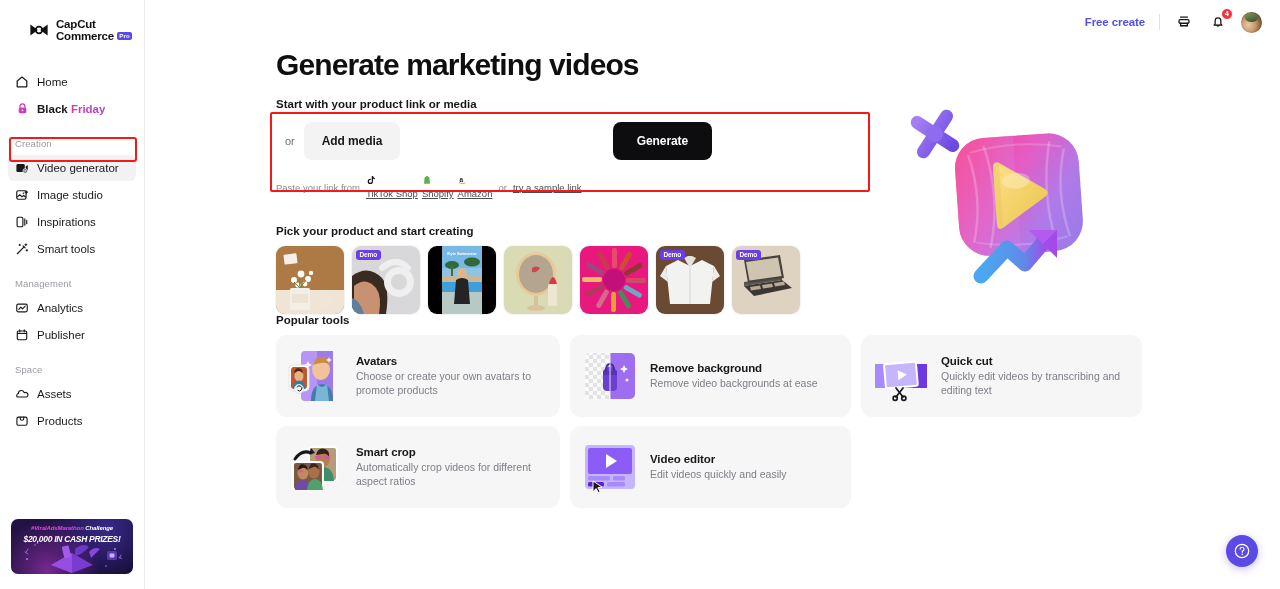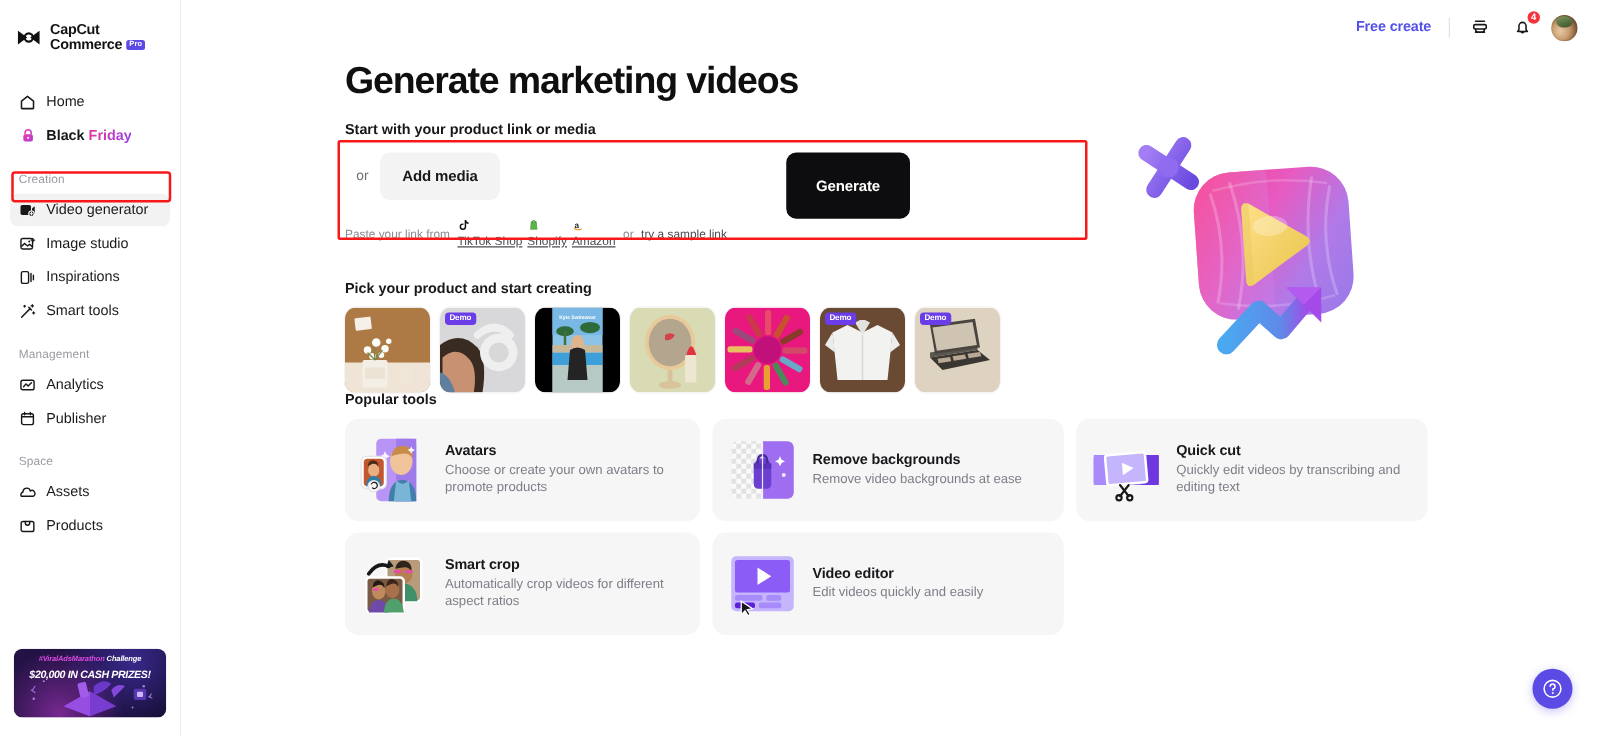--- a/index.html
+++ b/index.html
@@ -13,21 +13,21 @@
   .app { display: flex; width: 1280px; height: 589px; position: relative; }
 
   
   .sidebar {
     width: 145px; height: 589px; flex: 0 0 145px;
     background: #ffffff;
     border-right: 1px solid #ececee;
     position: relative;
     padding-top: 14px;
   }
-  .brand { display: flex; align-items: center; gap: 6px; padding: 4px 0 0 12px; }
+  .brand { display: flex; align-items: center; gap: 6px; padding: 4px 0 0 28px; }
   .brand-logo { width: 22px; height: 16px; flex: 0 0 22px; }
   .brand-text { line-height: 1.08; }
   .brand-line1 { font-size: 11.5px; font-weight: 700; color: #121212; letter-spacing: -0.2px; }
   .brand-line2 { font-size: 11.5px; font-weight: 700; color: #121212; letter-spacing: -0.2px; display: flex; align-items: center; gap: 3px; }
   .pro-badge {
     background: #5c4ae4; color: #fff; font-size: 6px; font-weight: 700;
     border-radius: 2px; padding: 1px 2.5px; line-height: 1; letter-spacing: 0.2px;
     position: relative; top: -1px;
   }
 
@@ -133,22 +133,22 @@
     position: relative; z-index: 1;
   }
   .link-icon { width: 14px; height: 14px; flex: 0 0 14px; }
   .link-input {
     border: 0; outline: 0; flex: 1; height: 100%;
     font-family: "Liberation Sans", sans-serif;
     font-size: 11.5px; color: #18181b; background: transparent;
   }
   .link-input::placeholder { color: #a9a9b0; }
   .btn-generate {
-    position: absolute; right: 136px; top: 4px;
-    height: 53px; padding: 0 24px;
+    position: absolute; right: 152px; top: 4px;
+    height: 38px; padding: 0 24px;
     background: #0d0d0f; color: #fff; border: 0; border-radius: 8px;
     font-family: "Liberation Sans", sans-serif;
     font-size: 12px; font-weight: 700; cursor: pointer; z-index: 2;
     letter-spacing: -0.1px;
   }
   .or-text { font-size: 11px; color: #6f6f78; margin: 0 9px 0 9px; }
   .btn-addmedia {
     height: 38px; padding: 0 18px; background: #f3f3f4; color: #18181b;
     border: 0; border-radius: 8px; font-family: "Liberation Sans", sans-serif;
     font-size: 12px; font-weight: 700; cursor: pointer; white-space: nowrap;
@@ -661,21 +661,21 @@
                 <path d="M22 24 h14 v4 H22 Z" fill="#5a32b8"></path>
                 <path d="M25 24 q0-7 4-7 q4 0 4 7" fill="none" stroke="#4a2aa0" stroke-width="2"></path>
                 <path d="M29 6 V52" stroke="#fff" stroke-width="1" opacity=".85"></path>
                 <g fill="#fff">
                   <path d="M43 18 l1.3 2.8 L47 22 l-2.7 1.3 L43 26 l-1.3-2.7 L39 22 l2.7-1.2 Z"></path>
                   <circle cx="46" cy="33" r="1.6" opacity=".85"></circle>
                 </g>
               </svg>
             </span>
             <span class="tool-txt">
-              <div class="tool-name">Remove backgrounds</div>
+              <div class="tool-name">Remove background</div>
               <div class="tool-desc">Remove video backgrounds at ease</div>
             </span>
           </div>
 
           <div class="tool-card w3">
             <span class="tool-ico">
               <svg viewBox="0 0 58 58" width="58" height="58">
                 <rect x="3" y="17" width="52" height="24" rx="2.5" fill="#8b5cf6"></rect>
                 <rect x="3" y="17" width="14" height="24" fill="#a78bfa"></rect>
                 <rect x="41" y="17" width="14" height="24" fill="#6d38e0"></rect>

